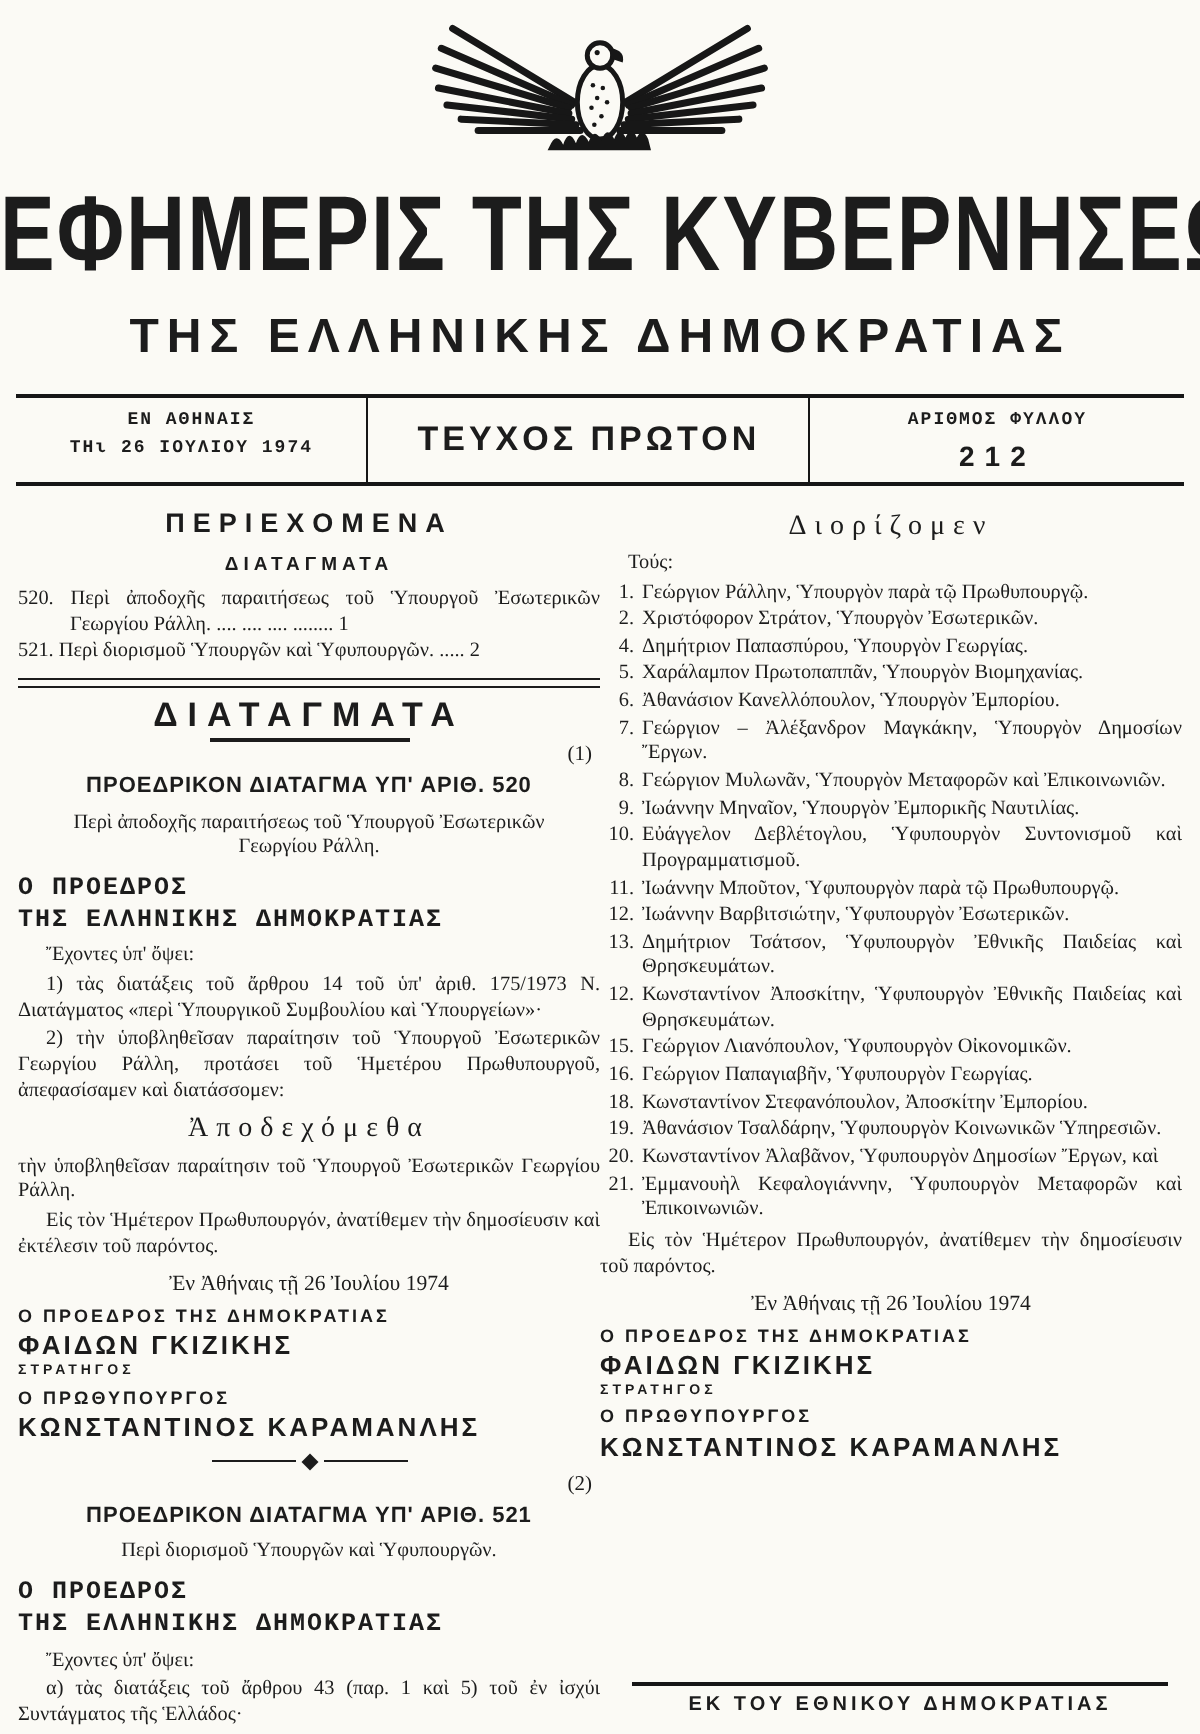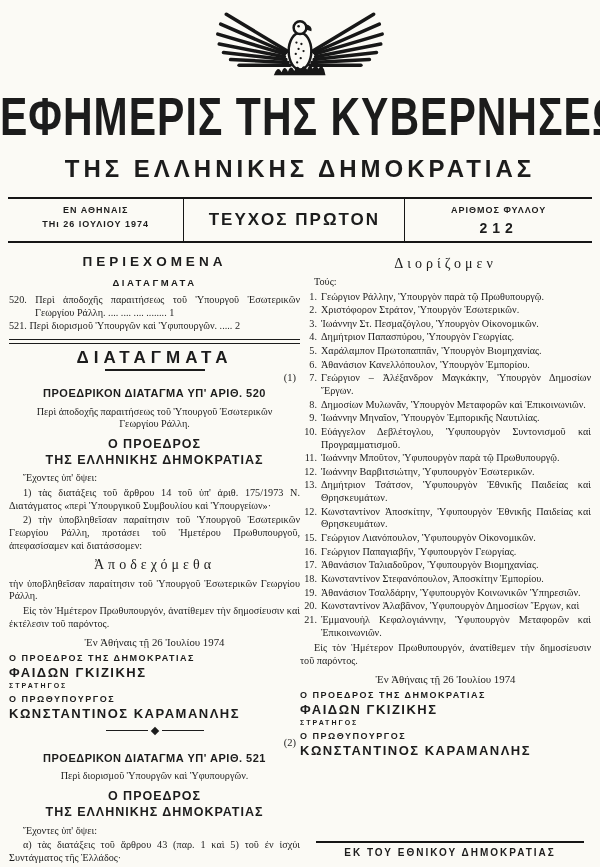--- a/index.html
+++ b/index.html
@@ -15,21 +15,21 @@
   .masthead-sub{margin-top:14px;text-align:center;font-family:"Liberation Sans",sans-serif;
         font-weight:bold;font-size:24px;letter-spacing:4px;}
 
   .header-bar{margin:14px 8px 0;border-top:2px solid #161616;border-bottom:2px solid #161616;
         display:flex;align-items:stretch;}
   .hcell{padding:5px 4px;text-align:center;}
   .hcell.left{width:30%;}
   .hcell.mid{width:38%;border-left:1.5px solid #161616;border-right:1.5px solid #161616;
         display:flex;align-items:center;justify-content:center;}
   .hcell.right{width:32%;}
-  .h-small{font-family:Liberation Sans, sans-serif;font-weight:bold;font-size:9px;
+  .h-small{font-family:Liberation Mono, monospace;font-weight:bold;font-size:9px;
         letter-spacing:1px;line-height:1.5;}
   .h-issue{font-family:"Liberation Sans",sans-serif;font-weight:bold;font-size:17px;
         letter-spacing:2px;}
   .h-num{font-family:"Liberation Sans",sans-serif;font-weight:bold;font-size:14px;
         letter-spacing:5px;margin-top:2px;}
 
   .columns{display:flex;gap:0;padding:8px 9px 0;font-size:10.2px;line-height:1.24;
         text-align:justify;}
   .col{flex:1;min-width:0;}
 
@@ -44,21 +44,21 @@
 
   .decrees-h{text-align:center;margin-top:3px;}
   .decrees-h .txt{font-family:"Liberation Sans",sans-serif;font-weight:bold;font-size:17px;
         letter-spacing:5px;}
   .decrees-h .rule{width:100px;border-top:2px solid #1c1c1c;margin:1px auto 0;}
   .note-num{text-align:right;text-indent:0;font-size:10.5px;margin:0 4px 2px 0;}
 
   .decree-title{text-align:center;text-indent:0;font-family:"Liberation Sans",sans-serif;
         font-weight:bold;font-size:11px;letter-spacing:0.5px;margin:3px 0 5px;}
   .decree-subject{text-align:center;text-indent:0;margin:0 8px 5px;}
-  .issuer{text-align:center;text-indent:0;font-family:Liberation Sans, sans-serif;
+  .issuer{text-align:left;text-indent:0;font-family:Liberation Mono, monospace;
         font-weight:bold;font-size:12.5px;line-height:1.3;letter-spacing:1px;margin:0 0 4px;}
   .para{margin:0 0 2px;text-indent:14px;}
   .no-indent{text-indent:0;}
   .verb{text-align:center;text-indent:0;font-size:14px;letter-spacing:4px;margin:4px 0 4px;}
   .date-line{text-align:center;text-indent:0;font-size:10.8px;margin:6px 0 3px;}
 
   .sig{text-align:left;}
   .sig-title{font-family:"Liberation Sans",sans-serif;font-weight:bold;font-size:9px;
         letter-spacing:1.5px;margin-top:3px;}
   .sig-name{font-family:"Liberation Sans",sans-serif;font-weight:bold;font-size:13px;
@@ -200,49 +200,47 @@
     <div class="col">
       <div class="verb">Διορίζομεν</div>
       <p class="para">Τούς:</p>
 
       <div>
 
           <p class="appt"><span class="appt-num">1.</span><span>Γεώργιον Ράλλην, Ὑπουργὸν παρὰ τῷ Πρωθυπουργῷ.</span></p>
 
           <p class="appt"><span class="appt-num">2.</span><span>Χριστόφορον Στράτον, Ὑπουργὸν Ἐσωτερικῶν.</span></p>
 
-          <p class="appt"><span class="appt-num">3.</span><span>Ἰωάννην Στ. Πεσμαζόγλου, Ὑπουργὸν Οἰκονομικῶν.</span></p>
 
           <p class="appt"><span class="appt-num">4.</span><span>Δημήτριον Παπασπύρου, Ὑπουργὸν Γεωργίας.</span></p>
 
           <p class="appt"><span class="appt-num">5.</span><span>Χαράλαμπον Πρωτοπαππᾶν, Ὑπουργὸν Βιομηχανίας.</span></p>
 
           <p class="appt"><span class="appt-num">6.</span><span>Ἀθανάσιον Κανελλόπουλον, Ὑπουργὸν Ἐμπορίου.</span></p>
 
           <p class="appt"><span class="appt-num">7.</span><span>Γεώργιον – Ἀλέξανδρον Μαγκάκην, Ὑπουργὸν Δημοσίων Ἔργων.</span></p>
 
-          <p class="appt"><span class="appt-num">8.</span><span>Δημοσίων Μυλωνᾶν, Ὑπουργὸν Μεταφορῶν καὶ Ἐπικοινωνιῶν.</span></p>
+          <p class="appt"><span class="appt-num">8.</span><span>Γεώργιον Μυλωνᾶν, Ὑπουργὸν Μεταφορῶν καὶ Ἐπικοινωνιῶν.</span></p>
 
           <p class="appt"><span class="appt-num">9.</span><span>Ἰωάννην Μηναῖον, Ὑπουργὸν Ἐμπορικῆς Ναυτιλίας.</span></p>
 
           <p class="appt"><span class="appt-num">10.</span><span>Εὐάγγελον Δεβλέτογλου, Ὑφυπουργὸν Συντονισμοῦ καὶ Προγραμματισμοῦ.</span></p>
 
           <p class="appt"><span class="appt-num">11.</span><span>Ἰωάννην Μποῦτον, Ὑφυπουργὸν παρὰ τῷ Πρωθυπουργῷ.</span></p>
 
           <p class="appt"><span class="appt-num">12.</span><span>Ἰωάννην Βαρβιτσιώτην, Ὑφυπουργὸν Ἐσωτερικῶν.</span></p>
 
           <p class="appt"><span class="appt-num">13.</span><span>Δημήτριον Τσάτσον, Ὑφυπουργὸν Ἐθνικῆς Παιδείας καὶ Θρησκευμάτων.</span></p>
 
           <p class="appt"><span class="appt-num">12.</span><span>Κωνσταντίνον Ἀποσκίτην, Ὑφυπουργὸν Ἐθνικῆς Παιδείας καὶ Θρησκευμάτων.</span></p>
 
           <p class="appt"><span class="appt-num">15.</span><span>Γεώργιον Λιανόπουλον, Ὑφυπουργὸν Οἰκονομικῶν.</span></p>
 
           <p class="appt"><span class="appt-num">16.</span><span>Γεώργιον Παπαγιαβῆν, Ὑφυπουργὸν Γεωργίας.</span></p>
 
-          <p class="appt"><span class="appt-num">17.</span><span>Ἀθανάσιον Ταλιαδοῦρον, Ὑφυπουργὸν Βιομηχανίας.</span></p>
 
           <p class="appt"><span class="appt-num">18.</span><span>Κωνσταντίνον Στεφανόπουλον, Ἀποσκίτην Ἐμπορίου.</span></p>
 
           <p class="appt"><span class="appt-num">19.</span><span>Ἀθανάσιον Τσαλδάρην, Ὑφυπουργὸν Κοινωνικῶν Ὑπηρεσιῶν.</span></p>
 
           <p class="appt"><span class="appt-num">20.</span><span>Κωνσταντίνον Ἀλαβᾶνον, Ὑφυπουργὸν Δημοσίων Ἔργων, καὶ</span></p>
 
           <p class="appt"><span class="appt-num">21.</span><span>Ἐμμανουὴλ Κεφαλογιάννην, Ὑφυπουργὸν Μεταφορῶν καὶ Ἐπικοινωνιῶν.</span></p>
         </div>
 

